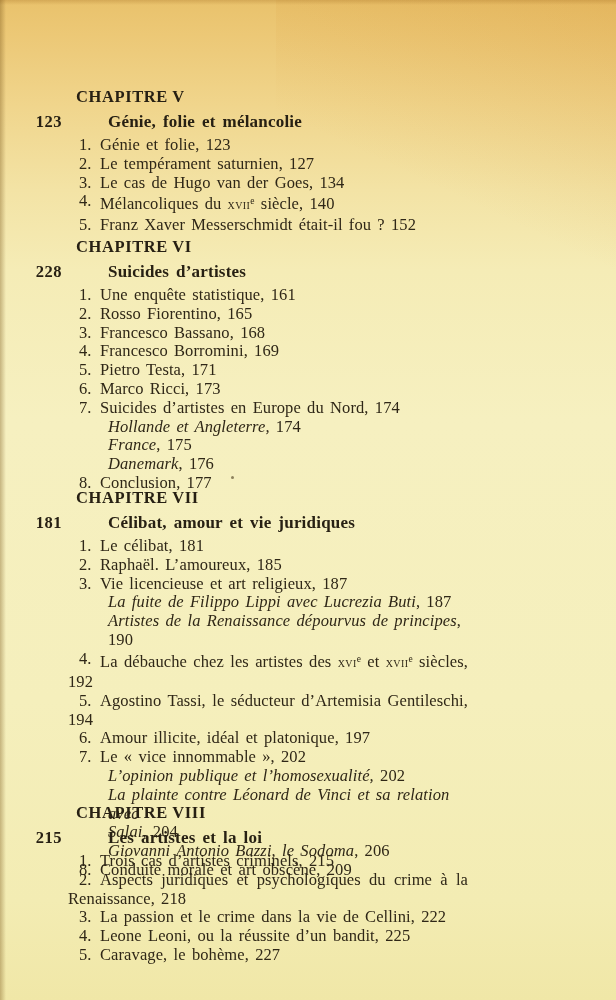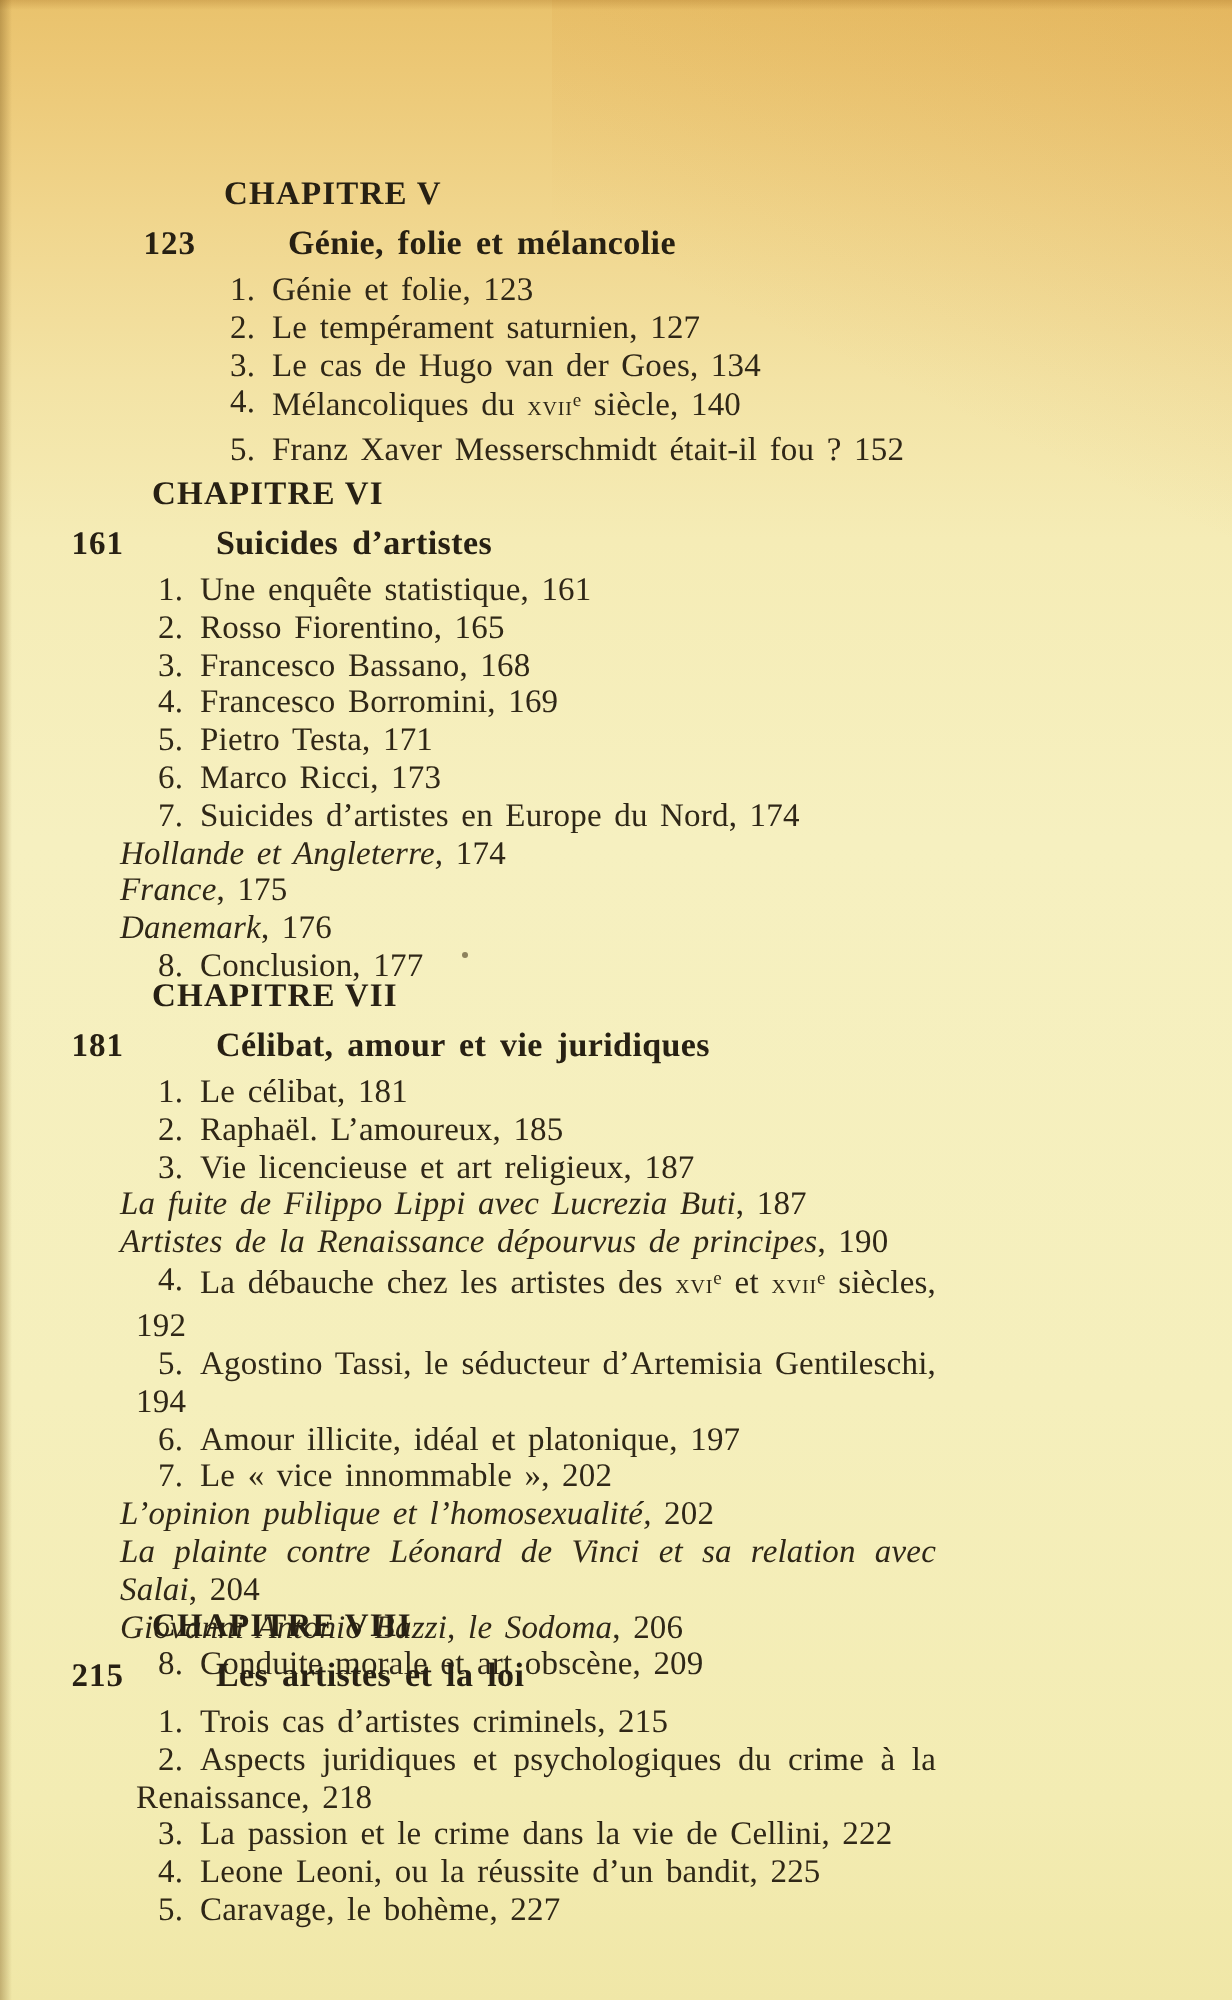--- a/index.html
+++ b/index.html
@@ -56,21 +56,21 @@
     border-radius: 50%;
     background: rgba(85,70,40,0.65);
   }
   .toc {
     position: absolute;
     top: 0; left: 0;
     width: 468px;
     height: 1000px;
   }
   .chapter { position: absolute; left: 0; right: 0; }
-  .chapter:nth-of-type(1) { top: 86px; padding-left: 36px; }
+  .chapter:nth-of-type(1) { top: 86px; }
   .chapter:nth-of-type(2) { top: 236px; }
   .chapter:nth-of-type(3) { top: 487px; }
   .chapter:nth-of-type(4) { top: 802px; }
 
   .chap-heading {
     margin-left: 76px;
     font-size: 16.5px;
     font-weight: 700;
     letter-spacing: 0.6px;
     line-height: 22px;
@@ -107,21 +107,21 @@
     font-size: 16.5px;
     word-spacing: 2px;
     letter-spacing: 0.1px;
   }
   .line .num { flex: none; width: 23px; padding-left: 0; }
   .line.item { padding-left: 79px; }
   .line .num { width: 21px; }
   .line .txt { flex: 1; }
   .line.j .txt { text-align-last: justify; }
   .line.cont { display: block; padding-left: 68px; }
-  .line.sub  { display: block; padding-left: 60px; }
+  .line.sub  { display: block; padding-left: 108px; }
   .line.sub.j { text-align-last: justify; }
   .i  { font-style: italic; }
   .sc { font-size: 10px; letter-spacing: 0.4px; }
   .sup { font-size: 9.5px; vertical-align: 4.5px; }
 </style>
 </head>
 <body>
 
 <div class="page">
   <div class="tint-top-right"></div>
@@ -154,21 +154,21 @@
           </div>
           <div class="line item">
             <span class="num">5.</span>
             <span class="txt"><span>Franz Xaver Messerschmidt était-il fou ? 152</span></span>
           </div>
         </div>
       </section>
       <section class="chapter">
         <div class="chap-heading">CHAPITRE VI</div>
         <div class="titlerow">
-          <span class="pagenum">161</span>
+          <span class="pagenum">228</span>
           <span class="chap-title">Suicides d’artistes</span>
         </div>
         <div class="entries">
           <div class="line item">
             <span class="num">1.</span>
             <span class="txt"><span>Une enquête statistique, 161</span></span>
           </div>
           <div class="line item">
             <span class="num">2.</span>
             <span class="txt"><span>Rosso Fiorentino, 165</span></span>

